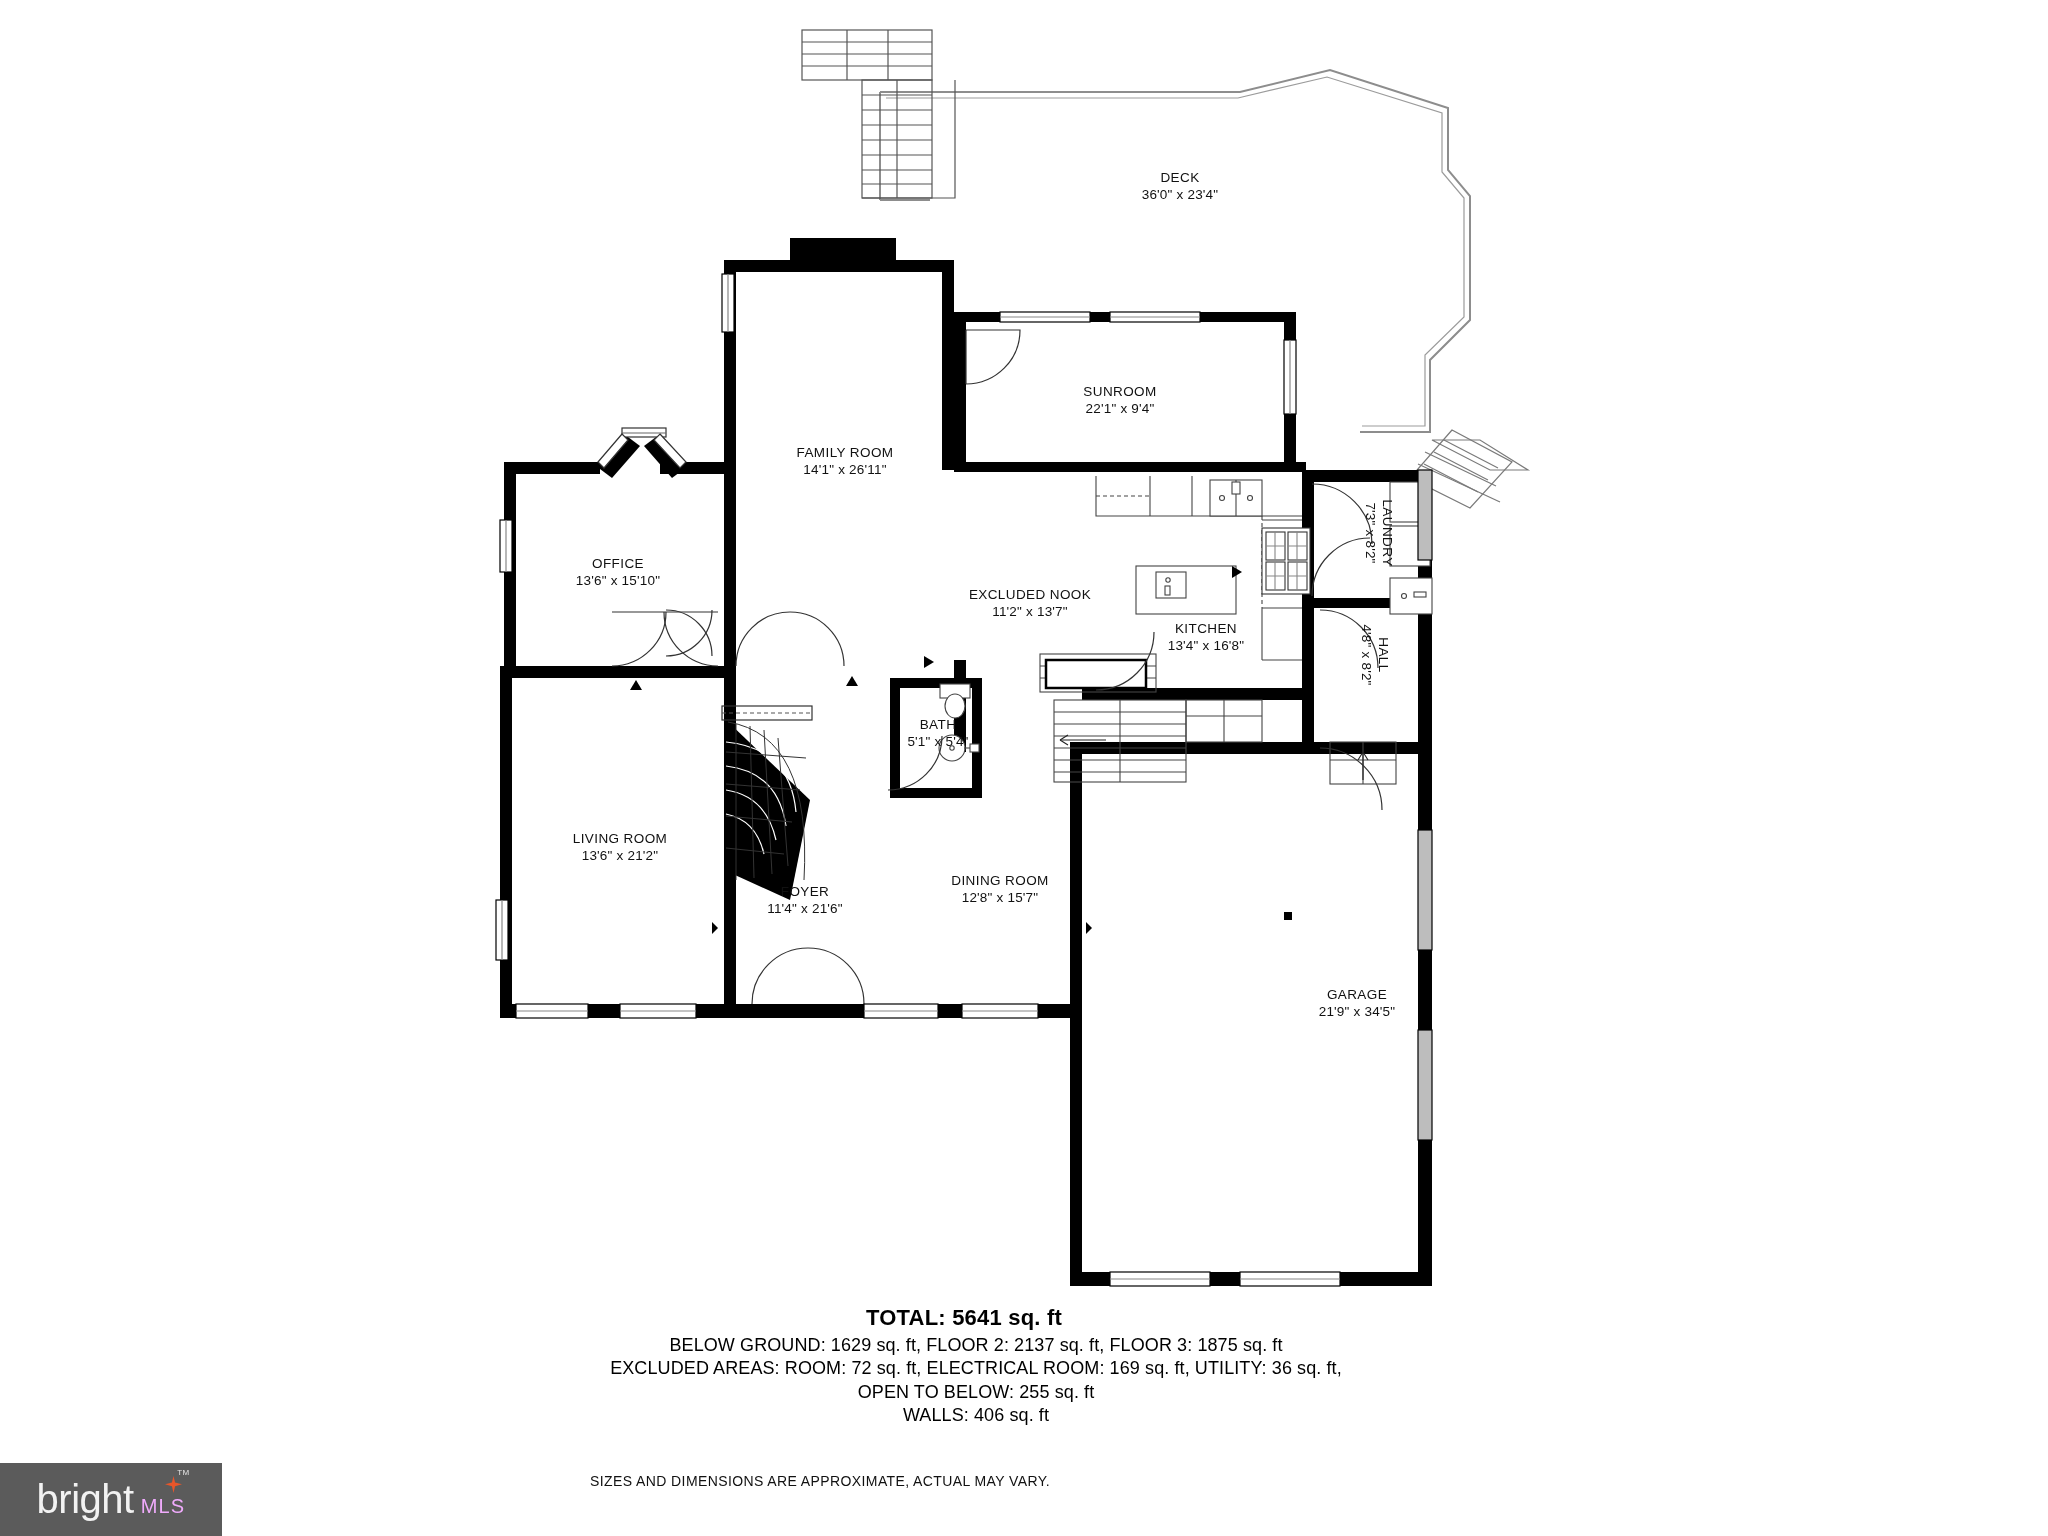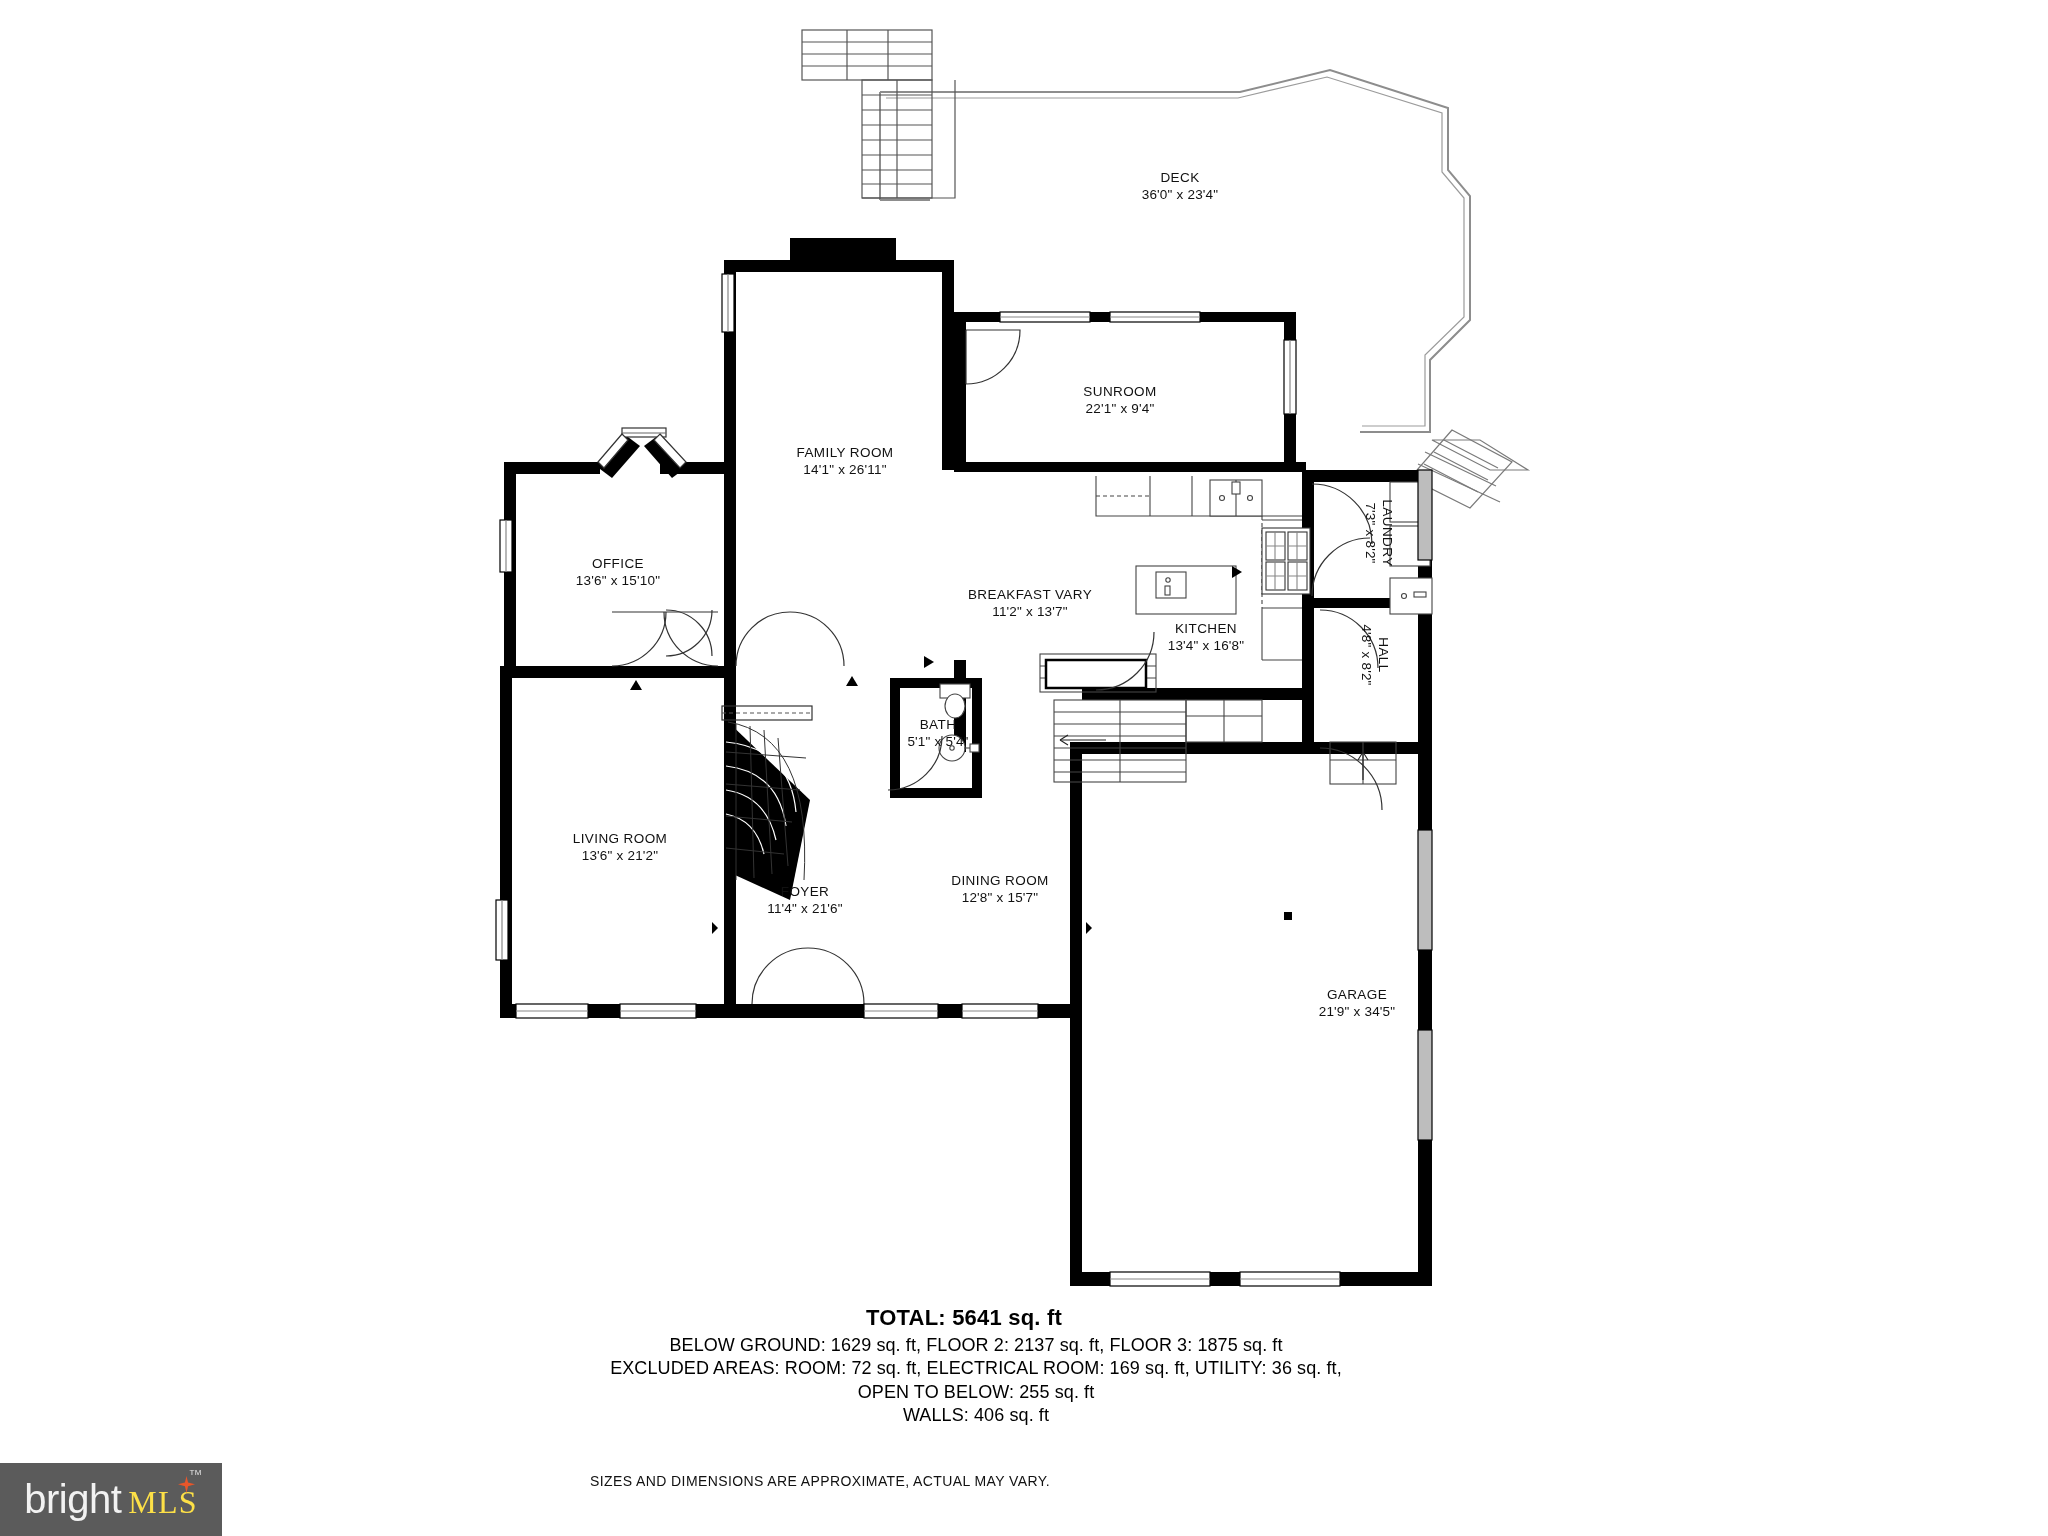--- a/index.html
+++ b/index.html
@@ -26,21 +26,21 @@
   #disclaimer{position:absolute;left:0;top:1473px;width:1640px;text-align:center;
               font-size:14px;letter-spacing:.4px;color:#111;}
 
   
   #logo{position:absolute;left:0;top:1463px;width:222px;height:73px;
         background:#5b5b5b;display:flex;align-items:center;justify-content:center;}
   #logo .wrap{position:relative;display:flex;align-items:baseline;gap:7px;
               transform:translateY(-1px);}
   #logo .bright{font-family:Liberation Sans, sans-serif;font-size:40px;color:#f2f2f2;
                 letter-spacing:-0.5px;line-height:1;position:relative;}
-  #logo .mls{font-family:Liberation Serif, serif;font-size:32px;color:#fde047;
+  #logo .mls{font-family:Liberation Sans, sans-serif;font-size:20px;color:#f0abfc;
              letter-spacing:1.2px;line-height:1;}
   #logo .star{position:absolute;right:3px;top:-3px;width:17px;height:17px;}
   #logo .tm{position:absolute;right:-4px;top:-11px;font-family:"Liberation Sans",sans-serif;
             font-size:8px;color:#e6e6e6;letter-spacing:.3px;}
 </style>
 </head>
 <body>
 
 <div id="plan">
 <svg width="2048" height="1300" viewBox="0 0 2048 1300" xmlns="http://www.w3.org/2000/svg">
@@ -352,21 +352,21 @@
   <span class="nm">FAMILY ROOM</span>
   <span class="dm">14'1" x 26'11"</span>
 </div>
 
 <div class="rlabel" style="left:618px;top:572px;transform:translate(-50%,-50%);">
   <span class="nm">OFFICE</span>
   <span class="dm">13'6" x 15'10"</span>
 </div>
 
 <div class="rlabel" style="left:1030px;top:603px;transform:translate(-50%,-50%);">
-  <span class="nm">BREAKFAST VARY</span>
+  <span class="nm">EXCLUDED NOOK</span>
   <span class="dm">11'2" x 13'7"</span>
 </div>
 
 <div class="rlabel" style="left:1206px;top:637px;transform:translate(-50%,-50%);">
   <span class="nm">KITCHEN</span>
   <span class="dm">13'4" x 16'8"</span>
 </div>
 
 <div class="rlabel rot" style="left:1379px;top:533px;transform:translate(-50%,-50%) rotate(90deg);">
   <span class="nm">LAUNDRY</span>

